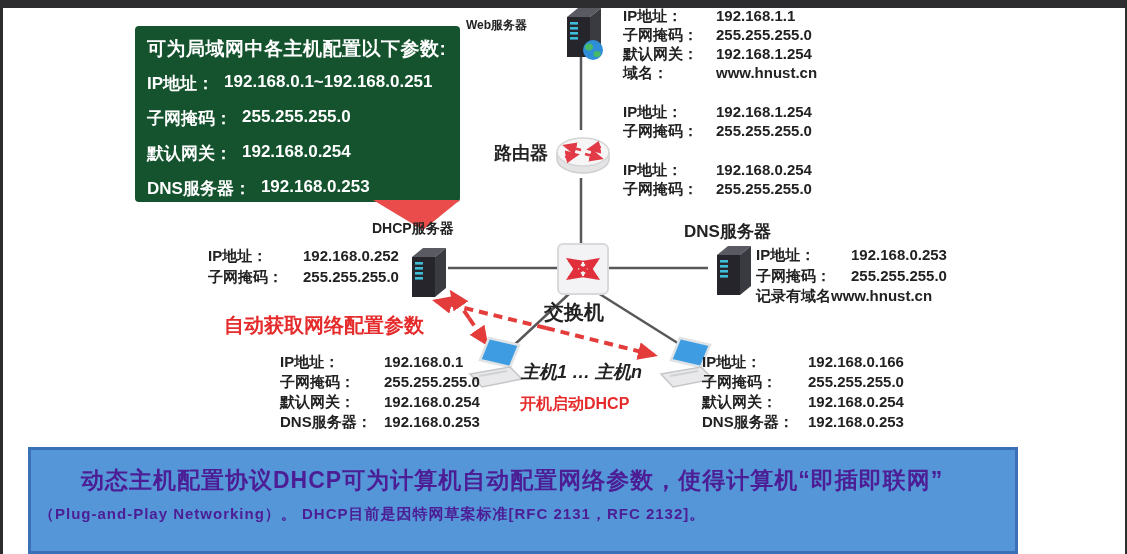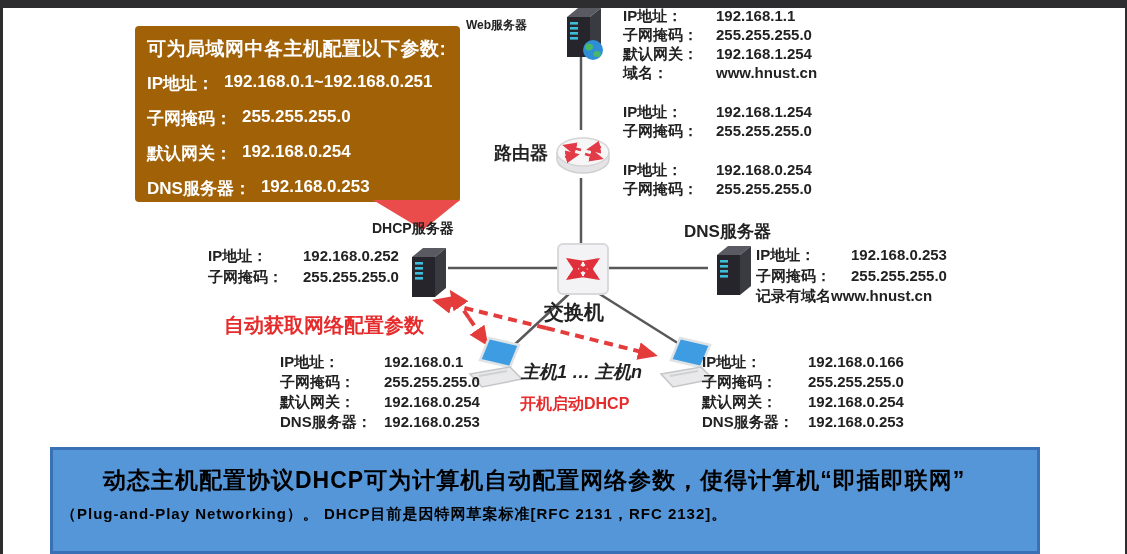--- a/index.html
+++ b/index.html
@@ -8,21 +8,21 @@
     font-family:"Liberation Sans","DejaVu Sans",sans-serif;font-weight:bold;color:#1a1a1a;
   }
   .edge{position:absolute;background:#2d2d2f;}
   .edge-top{left:0;top:0;width:1127px;height:8px;}
   .edge-left{left:0;top:0;width:3px;height:554px;}
   .edge-right{right:0;top:0;width:2px;height:554px;}
 
   
   .bubble{
     position:absolute;left:135px;top:26px;width:325px;height:176px;
-    background:#a16207;border-radius:4px;color:#ffffff;padding:10px 0 0 12px;box-sizing:border-box;
+    background:#14532d;border-radius:4px;color:#ffffff;padding:10px 0 0 12px;box-sizing:border-box;
   }
   .bubble-title{font-size:19px;letter-spacing:0.5px;margin-bottom:10px;}
   .bubble-row{font-size:17px;margin-bottom:12px;display:flex;}
   .bubble-row .blab{margin-right:10px;}
   .bubble-tail{
     position:absolute;left:373px;top:200px;width:0;height:0;
     border-top:30px solid #ea4b4b;border-left:50px solid transparent;border-right:37px solid transparent;
   }
 
   
@@ -34,22 +34,22 @@
   .w95 .ilab{width:95px;}
   .w103 .ilab{width:104px;}
   .w105 .ilab{width:106px;}
   .inote{line-height:20px;height:20px;}
 
   .nodelabel{position:absolute;color:#222;white-space:nowrap;}
   .red-annot{position:absolute;color:#e52b2b;white-space:nowrap;}
 
   
   .banner{
-    position:absolute;left:50px;top:447px;width:984px;height:101px;
-    background:#5596d8;border:3px solid #3a70b5;color:#000000;
+    position:absolute;left:28px;top:447px;width:984px;height:101px;
+    background:#5596d8;border:3px solid #3a70b5;color:#4c1d95;
   }
   .banner-line1{font-size:23px;padding:15px 0 0 50px;letter-spacing:1px;white-space:nowrap;}
   .banner-line2{font-size:15px;padding:9px 0 0 8px;letter-spacing:1px;white-space:nowrap;}
 
   svg{display:block;}
   .icon{position:absolute;}
   .overlay{position:absolute;left:0;top:0;pointer-events:none;}
 </style>
 </head>
 <body>

